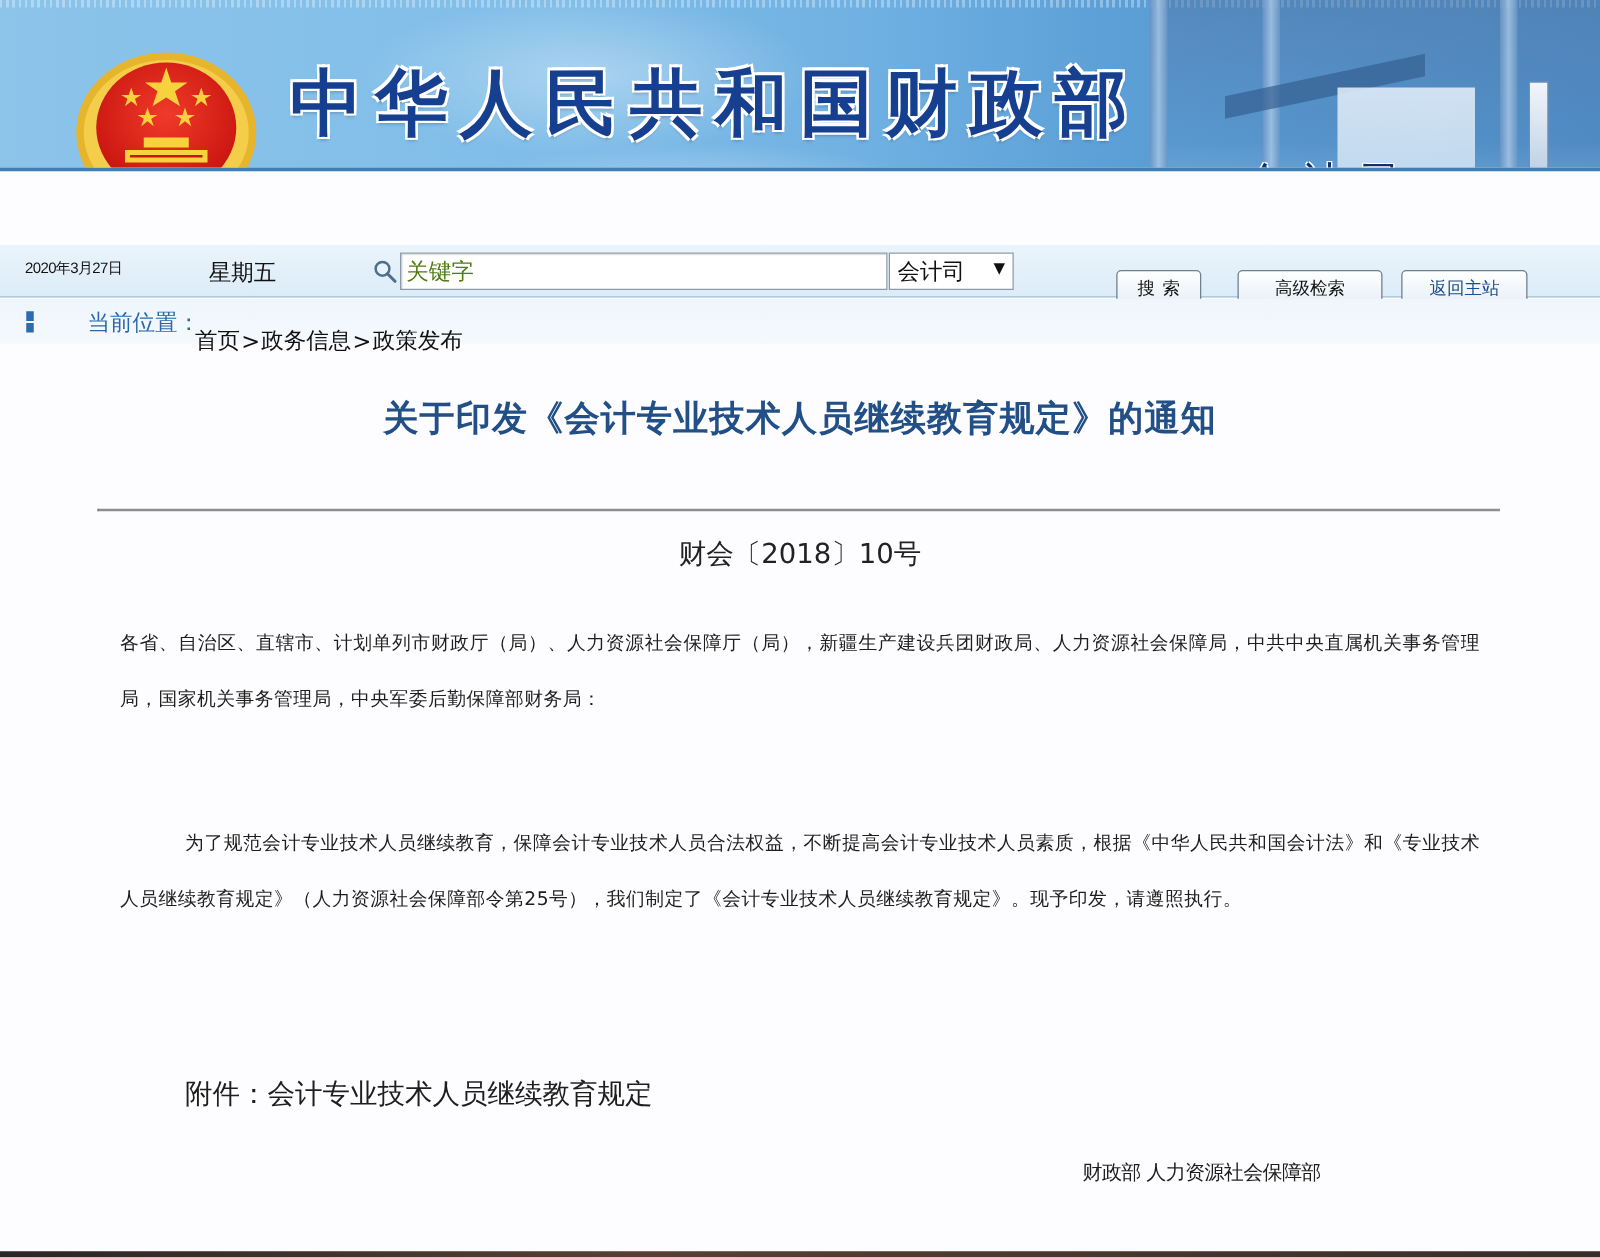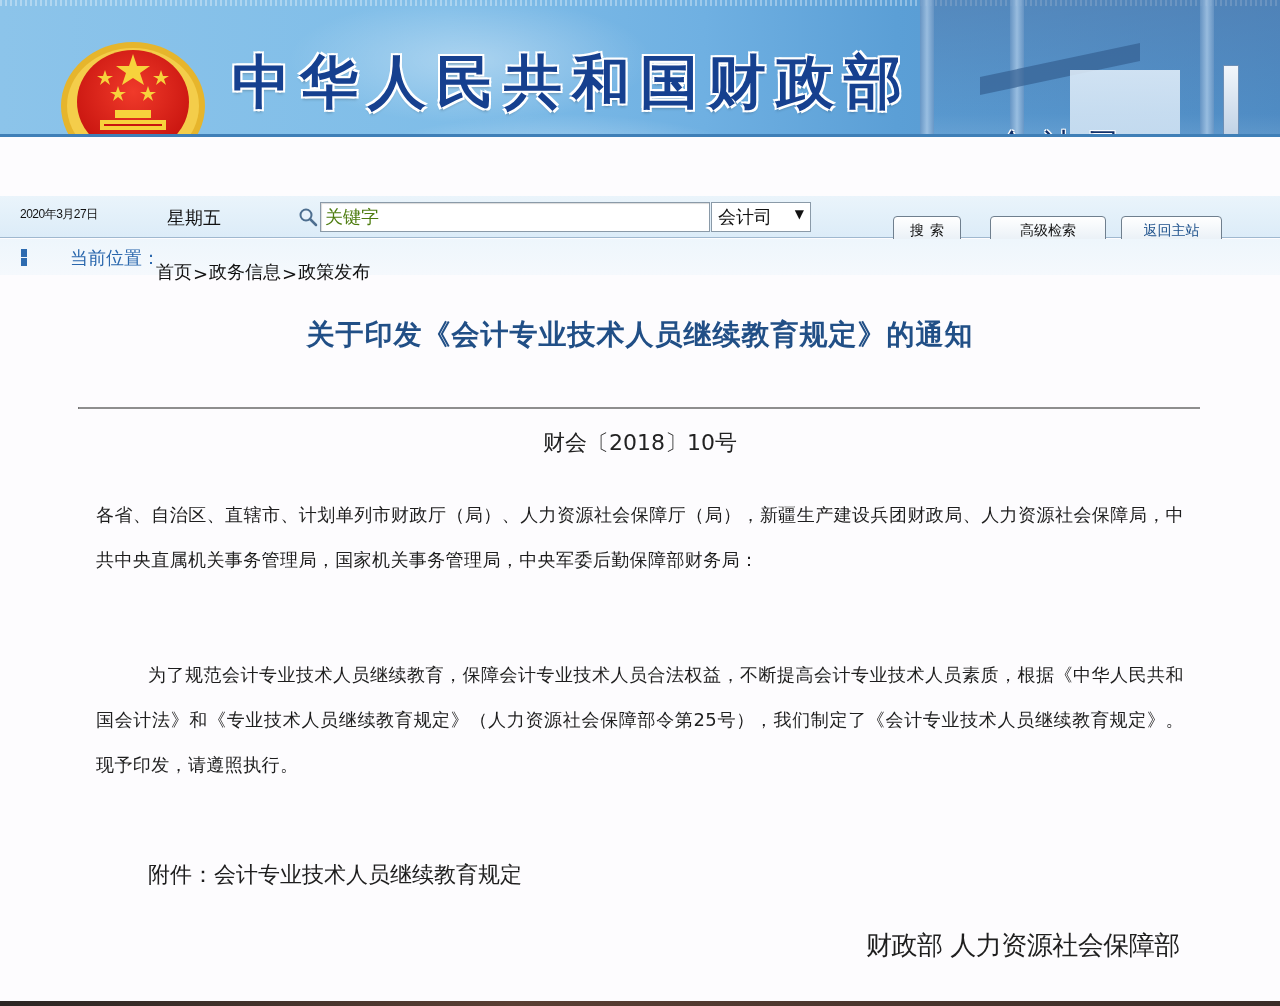--- a/index.html
+++ b/index.html
@@ -135,30 +135,30 @@
     .divider {
       position: absolute; left: 78px; top: 407px; width: 1122px; height: 2px;
       background: #8e8e8e; border-left: 1px solid #777;
     }
     .doc-number {
       position: absolute; left: 0; top: 428px; width: 1280px; text-align: center;
       font-size: 22px; color: #222; white-space: nowrap;
     }
     .para {
       position: absolute; left: 96px; width: 1088px;
-      font-size: 18px; line-height: 45px; color: #1e1e1e;
+      font-size: 15px; line-height: 45px; color: #1e1e1e;
       text-align: justify; letter-spacing: 0.4px;
     }
     .para-recipients { top: 492px; }
     .para-body { top: 652px; text-indent: 52px; }
     .attachment {
       position: absolute; left: 148px; top: 860px; font-size: 22px; color: #1e1e1e; white-space: nowrap;
     }
     .signature {
-      position: absolute; left: 866px; top: 928px; font-size: 26px; color: #1e1e1e; white-space: nowrap;
+      position: absolute; left: 866px; top: 928px; font-size: 16px; color: #1e1e1e; white-space: nowrap;
       letter-spacing: -0.5px;
     }
     .bottom-edge {
       position: absolute; left: 0; bottom: 0; width: 1280px; height: 5px;
       background: linear-gradient(90deg, #2b2523, #5a3e33 40%, #3a2c28);
     }
   </style>
 </head>
 <body>
 

